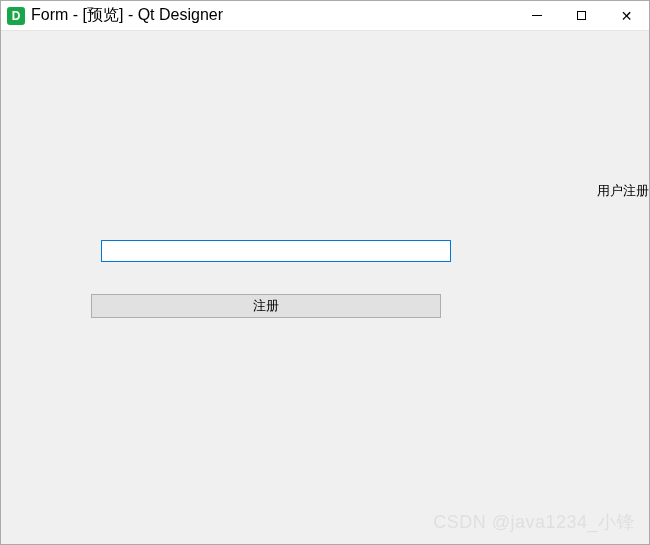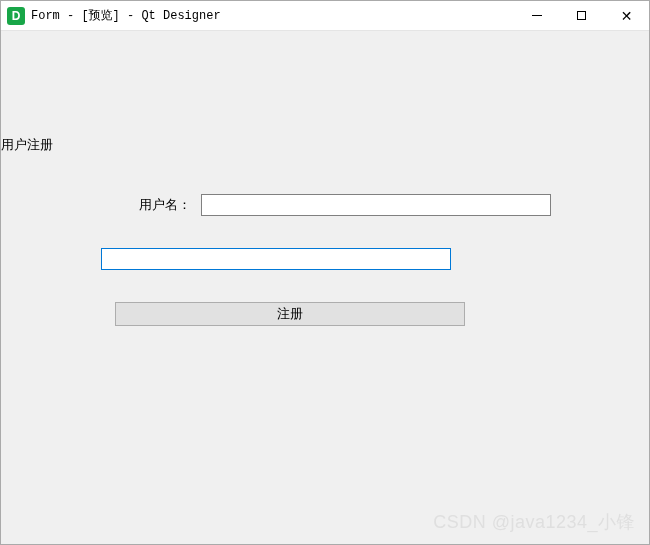--- a/index.html
+++ b/index.html
@@ -39,24 +39,23 @@
       border-radius: 3px;
       display: flex;
       align-items: center;
       justify-content: center;
       color: #ffffff;
       font-weight: bold;
       font-size: 12px;
       margin-right: 6px;
     }
     .title-text {
-      font-size: 12px;
+      font-size: 16px;
       color: #000000;
       flex: 1;
-      font-family: Liberation Mono, monospace;
     }
     .window-controls {
       display: flex;
       height: 100%;
     }
     .win-btn {
       width: 45px;
       height: 100%;
       display: flex;
       align-items: center;
@@ -79,24 +78,25 @@
       font-size: 14px;
       line-height: 1;
     }
     .content {
       flex: 1;
       background: #f0f0f0;
       position: relative;
       padding-top: 105px;
     }
     .form-title {
-      text-align: left;
+      text-align: right;
       font-size: 13px;
       color: #000000;
       margin-bottom: 40px;
+      margin-top: 46px;
     }
     .form-row {
       display: flex;
       align-items: center;
       margin-bottom: 32px;
       padding-left: 100px;
     }
     .form-label {
       width: 100px;
       text-align: right;
@@ -110,21 +110,21 @@
       border: 1px solid #808080;
       background: #ffffff;
       padding: 0 4px;
       font-size: 13px;
       outline: none;
     }
     .form-input.focused {
       border: 1px solid #0078d7;
     }
     .button-row {
-      padding-left: 114px;
+      padding-left: 90px;
       margin-top: 8px;
     }
     .submit-btn {
       width: 350px;
       height: 24px;
       background: #e1e1e1;
       border: 1px solid #adadad;
       font-size: 13px;
       color: #000000;
       cursor: pointer;
@@ -157,24 +157,20 @@
       </button>
       <button class="win-btn close">
         <span class="close-x">✕</span>
       </button>
     </div>
   </div>
 
   <div class="content">
     <div class="form-title">用户注册</div>
 
-    <div class="form-row">
-      <div class="form-label">用户名：</div>
-      <input type="text" class="form-input" value="" style="">
-    </div>
 
 
     <div class="form-row">
       <input type="password" class="form-input focused" value="" style="">
     </div>
 
     <div class="button-row">
       <button class="submit-btn">注册</button>
     </div>
 

